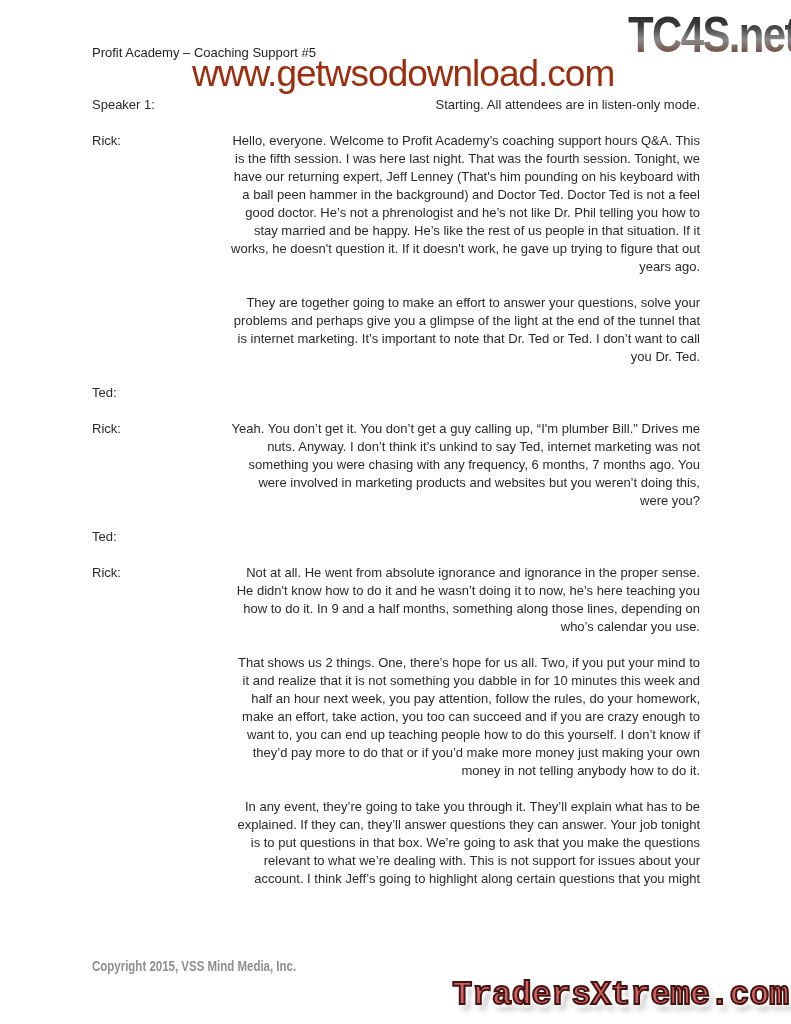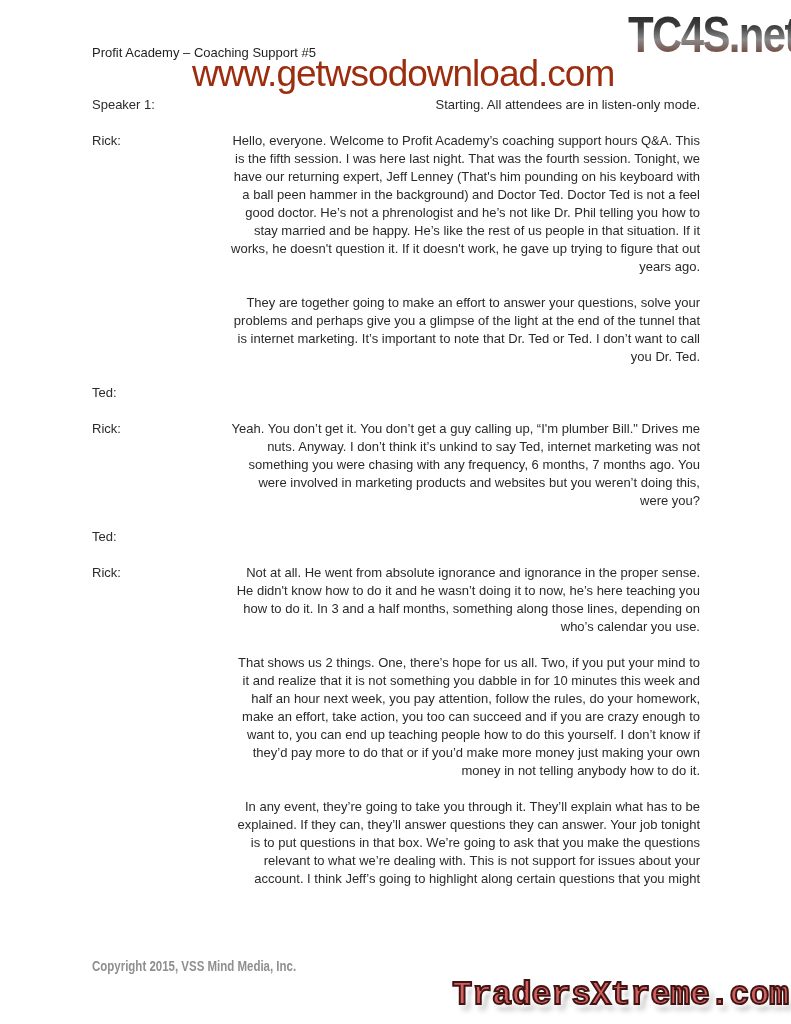--- a/index.html
+++ b/index.html
@@ -119,21 +119,21 @@
       </div>
     </div>
 
     <div class="row">
       <div class="speaker">Ted:</div>
     </div>
 
     <div class="row">
       <div class="speaker">Rick:</div>
       <div class="text">
-        <p>Not at all. He went from absolute ignorance and ignorance in the proper sense. He didn't know how to do it and he wasn’t doing it to now, he’s here teaching you how to do it. In 3 and a half months, something along those lines, depending on who’s calendar you use.</p>
+        <p>Not at all. He went from absolute ignorance and ignorance in the proper sense. He didn't know how to do it and he wasn’t doing it to now, he’s here teaching you how to do it. In 9 and a half months, something along those lines, depending on who’s calendar you use.</p>
         <p>That shows us 2 things. One, there’s hope for us all. Two, if you put your mind to it and realize that it is not something you dabble in for 10 minutes this week and half an hour next week, you pay attention, follow the rules, do your homework, make an effort, take action, you too can succeed and if you are crazy enough to want to, you can end up teaching people how to do this yourself. I don’t know if they’d pay more to do that or if you’d make more money just making your own money in not telling anybody how to do it.</p>
         <p>In any event, they’re going to take you through it. They’ll explain what has to be explained. If they can, they’ll answer questions they can answer. Your job tonight is to put questions in that box. We’re going to ask that you make the questions relevant to what we’re dealing with. This is not support for issues about your account. I think Jeff’s going to highlight along certain questions that you might</p>
       </div>
     </div>
 
   </div>
 
 
   <div class="footer-copyright">Copyright 2015, VSS Mind Media, Inc.</div>
   <div class="wm-traders">TradersXtreme.com</div>

